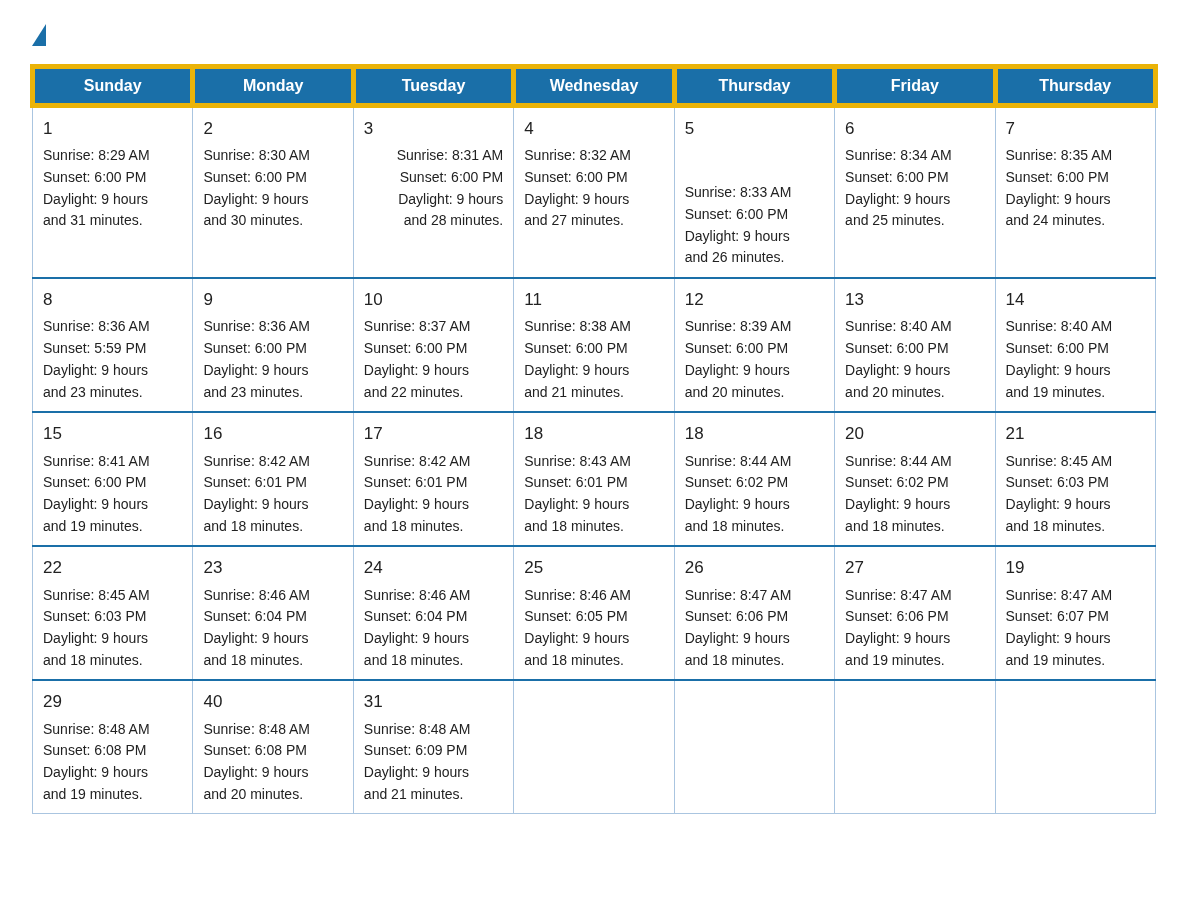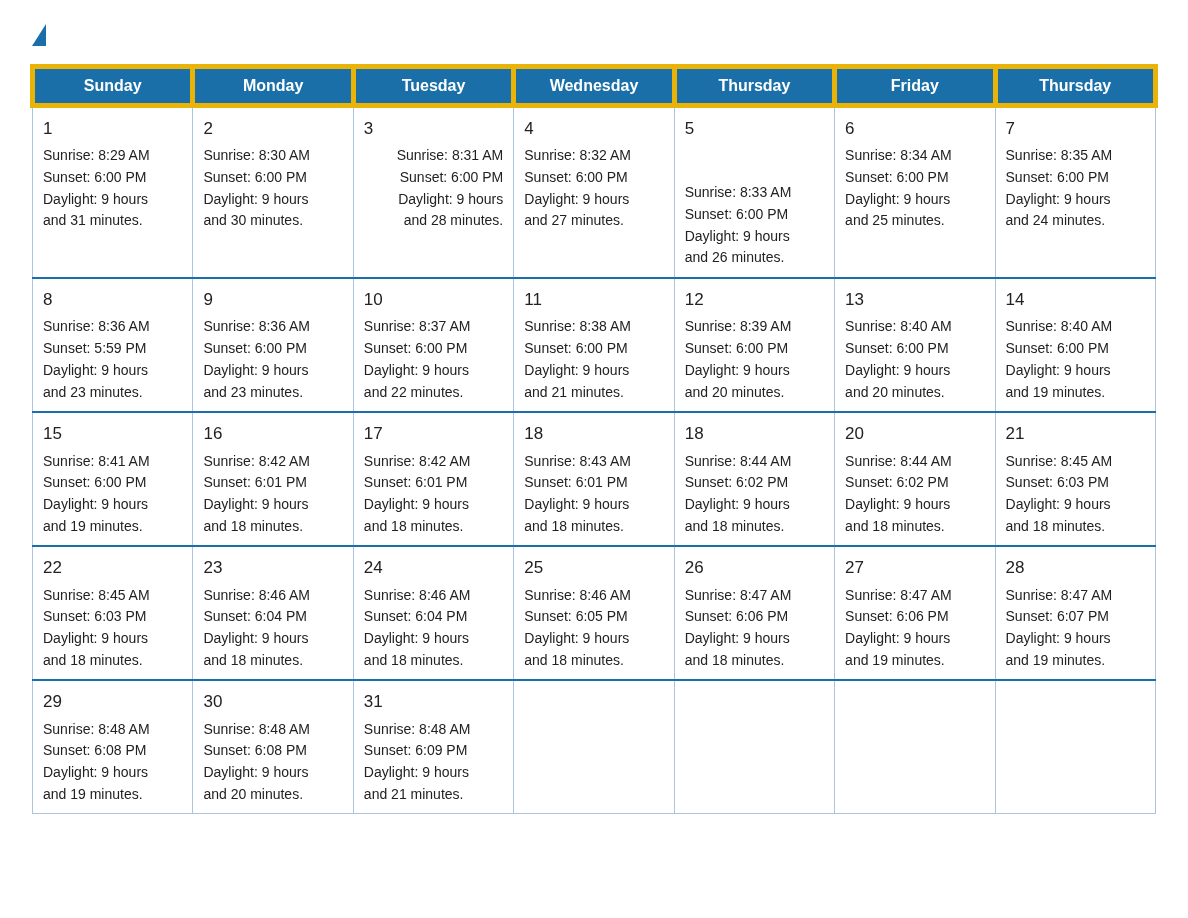--- a/index.html
+++ b/index.html
@@ -321,37 +321,37 @@
 and 18 minutes.</div>
         </td>
         <td>
           <span class="day-number">27</span>
           <div class="day-info" style="white-space: pre-line;">Sunrise: 8:47 AM
 Sunset: 6:06 PM
 Daylight: 9 hours
 and 19 minutes.</div>
         </td>
         <td>
-          <span class="day-number">28</span>
+          <span class="day-number">19</span>
           <div class="day-info" style="white-space: pre-line;">Sunrise: 8:47 AM
 Sunset: 6:07 PM
 Daylight: 9 hours
 and 19 minutes.</div>
         </td>
       </tr>
       <tr class="week-row">
         <td>
           <span class="day-number">29</span>
           <div class="day-info" style="white-space: pre-line;">Sunrise: 8:48 AM
 Sunset: 6:08 PM
 Daylight: 9 hours
 and 19 minutes.</div>
         </td>
         <td>
-          <span class="day-number">30</span>
+          <span class="day-number">40</span>
           <div class="day-info" style="white-space: pre-line;">Sunrise: 8:48 AM
 Sunset: 6:08 PM
 Daylight: 9 hours
 and 20 minutes.</div>
         </td>
         <td>
           <span class="day-number">31</span>
           <div class="day-info" style="white-space: pre-line;">Sunrise: 8:48 AM
 Sunset: 6:09 PM
 Daylight: 9 hours

